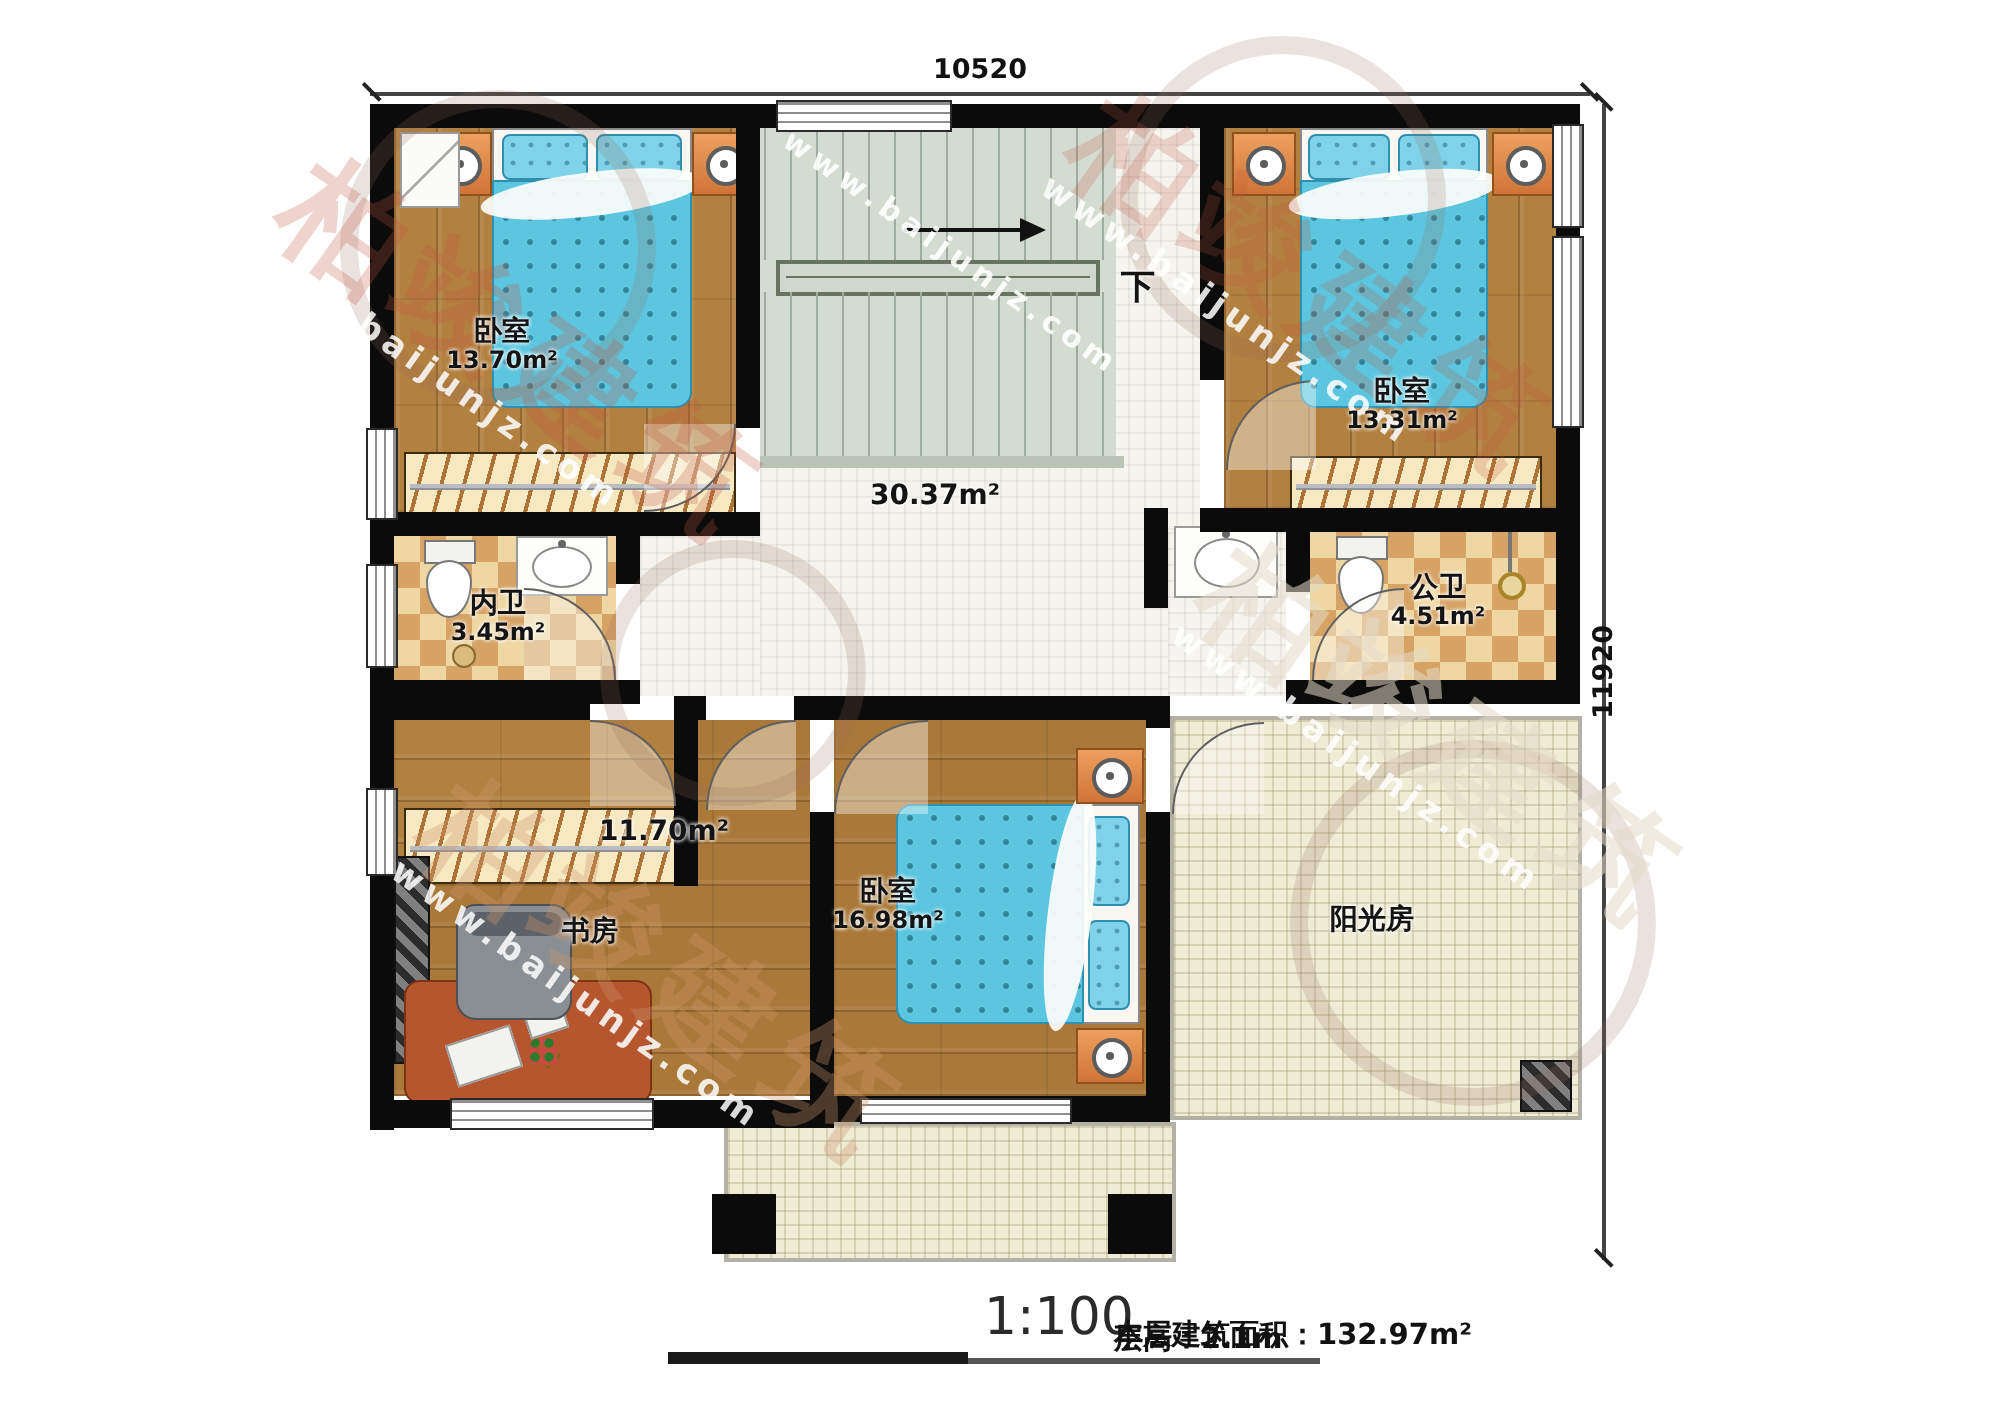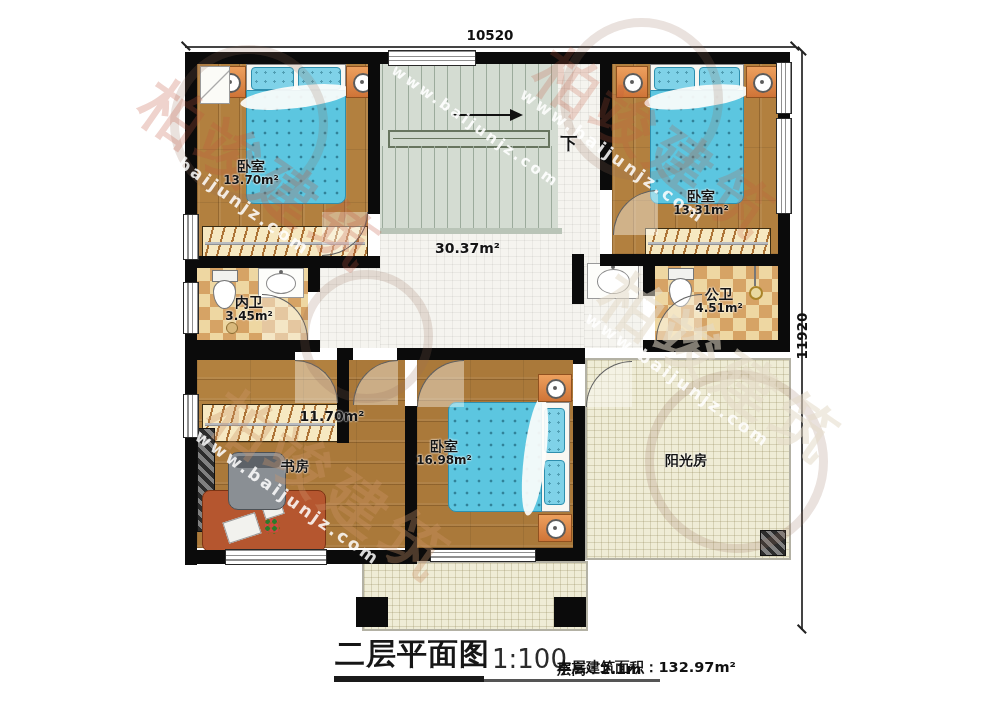--- a/index.html
+++ b/index.html
@@ -304,23 +304,20 @@
   <div class="dimtext" style="left:452px;top:27px;width:76px;">
     <span>10520</span>
   </div>
   <div class="dline" style="left:801px;top:52px;width:1.5px;height:578px;"></div>
   <div class="tick" style="left:796px;top:50px;"></div>
   <div class="tick" style="left:796px;top:628px;"></div>
   <div class="dimtext" style="left:794px;top:372px;width:72px;transform-origin:left top;transform:rotate(-90deg);">
     <span>11920</span>
   </div>
 
-  <div class="tb-title" style="left:335px;top:634px;">
-    <span>二层平面图</span>
-  </div>
   <div class="tb-rule" style="left:334px;top:676px;width:150px;height:6px;"></div>
   <div class="tb-rule" style="left:484px;top:679px;width:176px;height:2.5px;background:#555;"></div>
   <div class="tb-scale" style="left:492px;top:644px;">
     <span>1:100</span>
   </div>
   <div class="tb-info" style="left:557px;top:658px;">
     <span>本层建筑面积：132.97m²</span>
   </div>
   <div class="tb-info" style="left:557px;top:660px;">
     <span>层高：2.1m</span>

